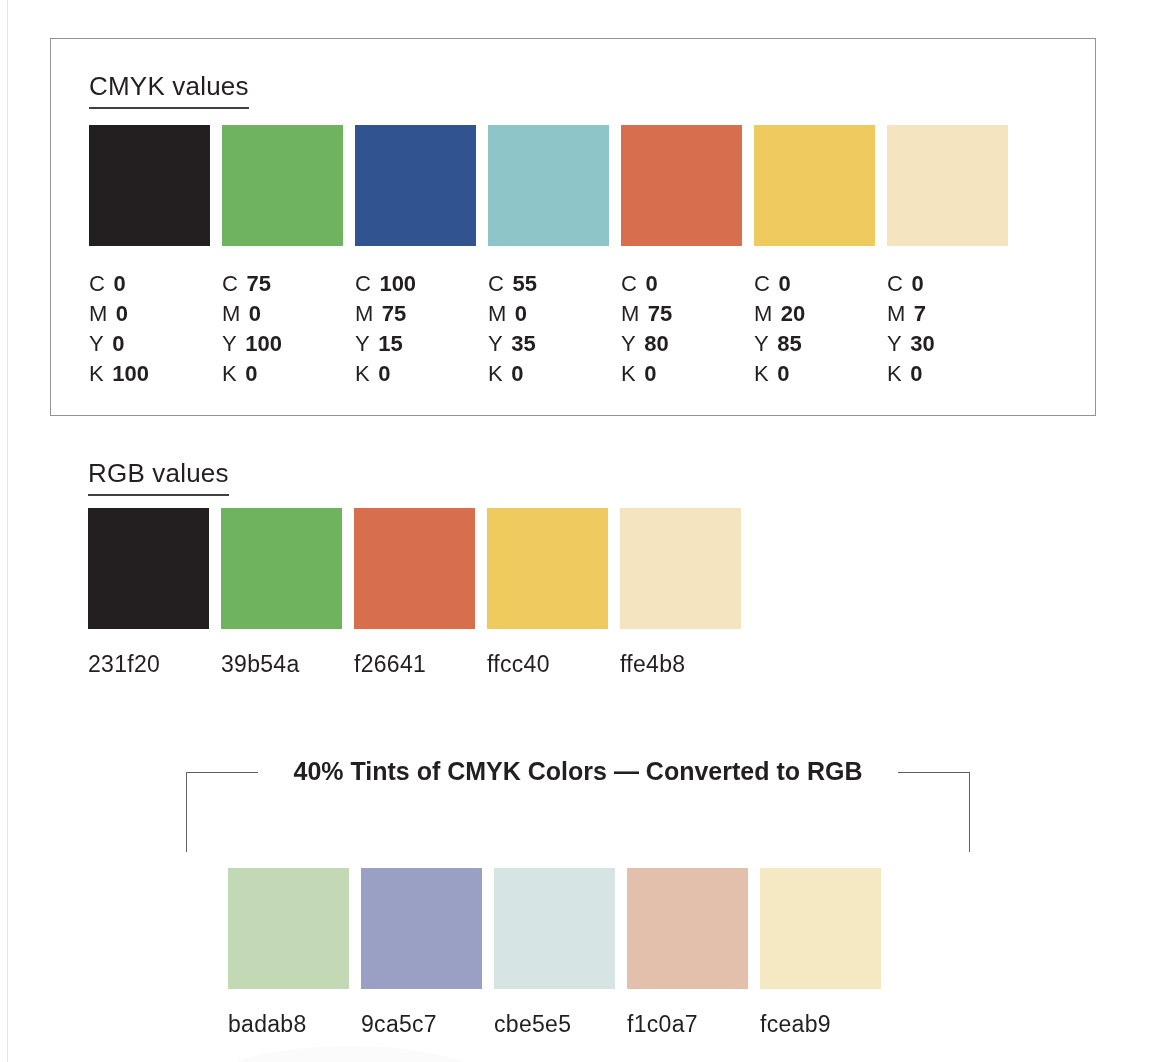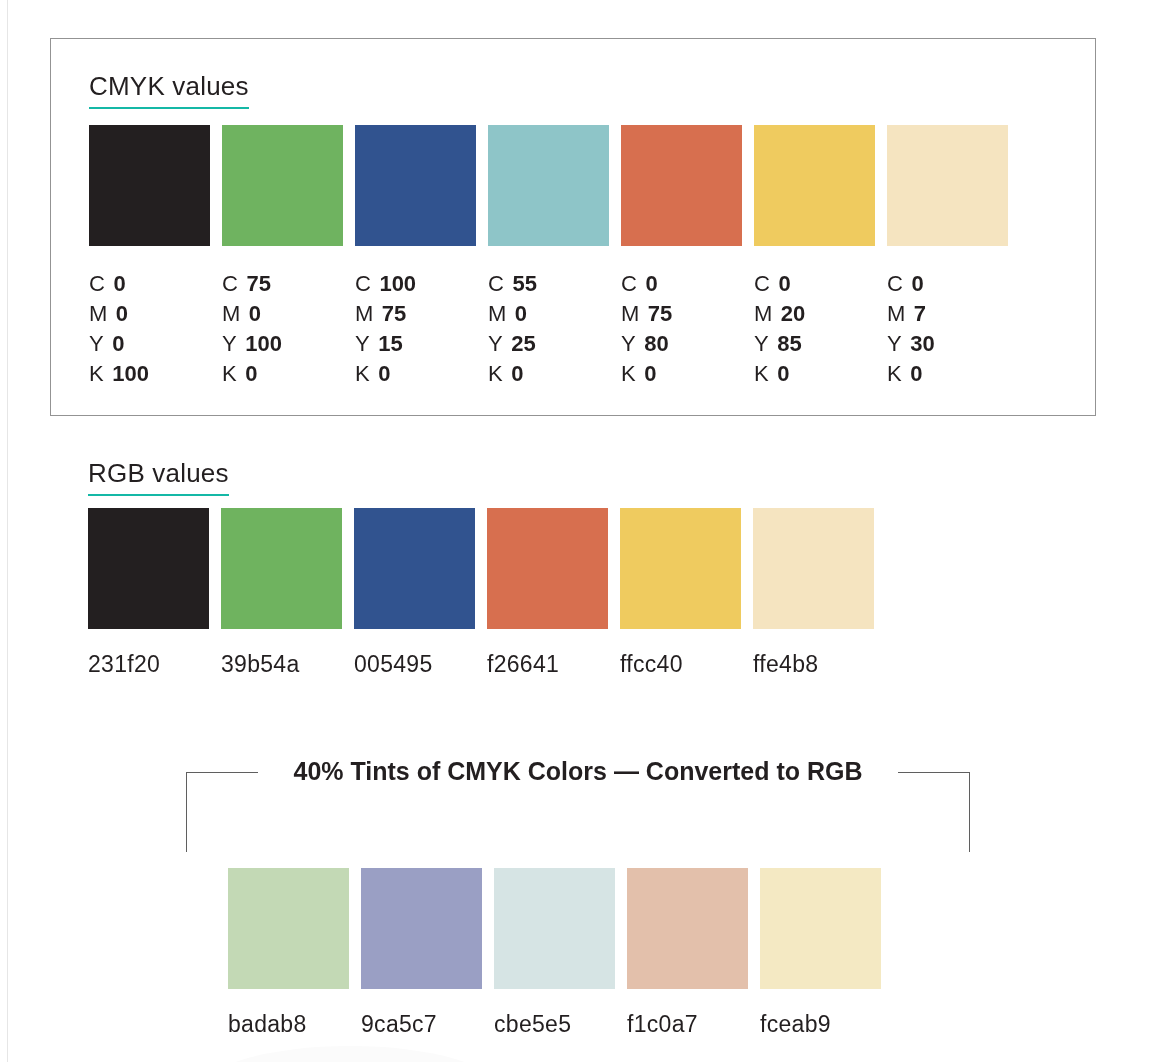--- a/index.html
+++ b/index.html
@@ -47,21 +47,21 @@
     box-sizing: border-box;
   }
 
   .section-title {
     font-size: 26px;
     font-weight: 400;
     letter-spacing: 0.2px;
     color: #231f20;
     display: inline-block;
     padding-bottom: 5px;
-    border-bottom: 2px solid #14b8a6;
+    border-bottom: 2px solid #404040;
     white-space: nowrap;
   }
 
   .cmyk-title-wrap {
     position: absolute;
     left: 38px;
     top: 32px;
   }
 
   .swatch-row {
@@ -205,21 +205,21 @@
           <div class="cmyk-line"><span class="ch">M</span><span class="vl">75</span></div>
           <div class="cmyk-line"><span class="ch">Y</span><span class="vl">15</span></div>
           <div class="cmyk-line"><span class="ch">K</span><span class="vl">0</span></div>
         </div>
       </div>
       <div class="sw-col">
         <div class="sw-chip" style="background: rgb(142, 197, 200);"></div>
         <div class="cmyk-lines">
           <div class="cmyk-line"><span class="ch">C</span><span class="vl">55</span></div>
           <div class="cmyk-line"><span class="ch">M</span><span class="vl">0</span></div>
-          <div class="cmyk-line"><span class="ch">Y</span><span class="vl">25</span></div>
+          <div class="cmyk-line"><span class="ch">Y</span><span class="vl">35</span></div>
           <div class="cmyk-line"><span class="ch">K</span><span class="vl">0</span></div>
         </div>
       </div>
       <div class="sw-col">
         <div class="sw-chip" style="background: rgb(215, 111, 79);"></div>
         <div class="cmyk-lines">
           <div class="cmyk-line"><span class="ch">C</span><span class="vl">0</span></div>
           <div class="cmyk-line"><span class="ch">M</span><span class="vl">75</span></div>
           <div class="cmyk-line"><span class="ch">Y</span><span class="vl">80</span></div>
           <div class="cmyk-line"><span class="ch">K</span><span class="vl">0</span></div>
@@ -252,24 +252,20 @@
   </div>
 </section>
 <div class="swatch-row rgb-swatch-row" id="rgb-row">
     <div class="sw-col">
       <div class="sw-chip" style="background: rgb(35, 31, 32);"></div>
       <div class="hex-label">231f20</div>
     </div>
     <div class="sw-col">
       <div class="sw-chip" style="background: rgb(111, 179, 95);"></div>
       <div class="hex-label">39b54a</div>
-    </div>
-    <div class="sw-col">
-      <div class="sw-chip" style="background: rgb(49, 83, 143);"></div>
-      <div class="hex-label">005495</div>
     </div>
     <div class="sw-col">
       <div class="sw-chip" style="background: rgb(215, 111, 79);"></div>
       <div class="hex-label">f26641</div>
     </div>
     <div class="sw-col">
       <div class="sw-chip" style="background: rgb(239, 203, 95);"></div>
       <div class="hex-label">ffcc40</div>
     </div>
     <div class="sw-col">

